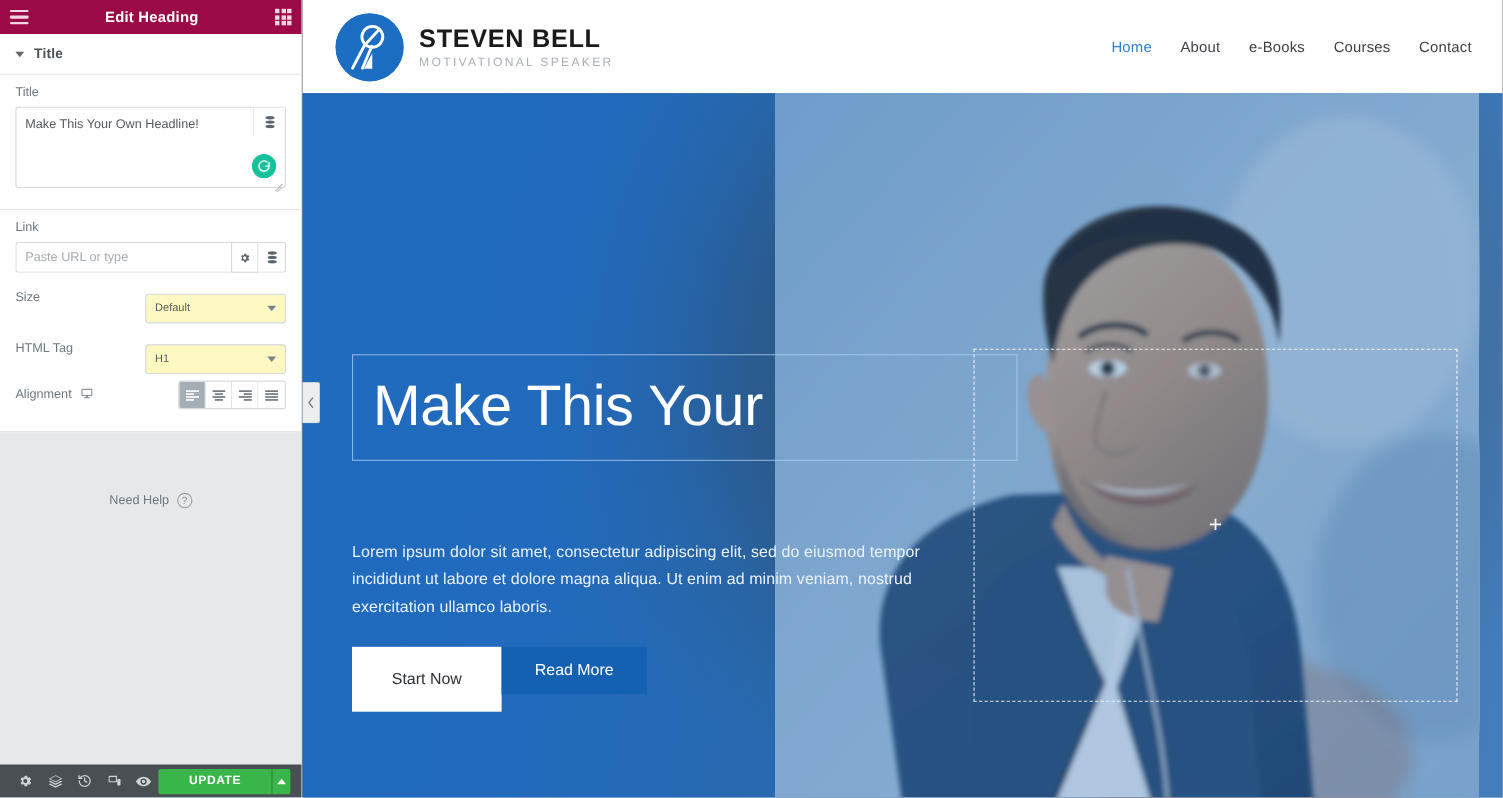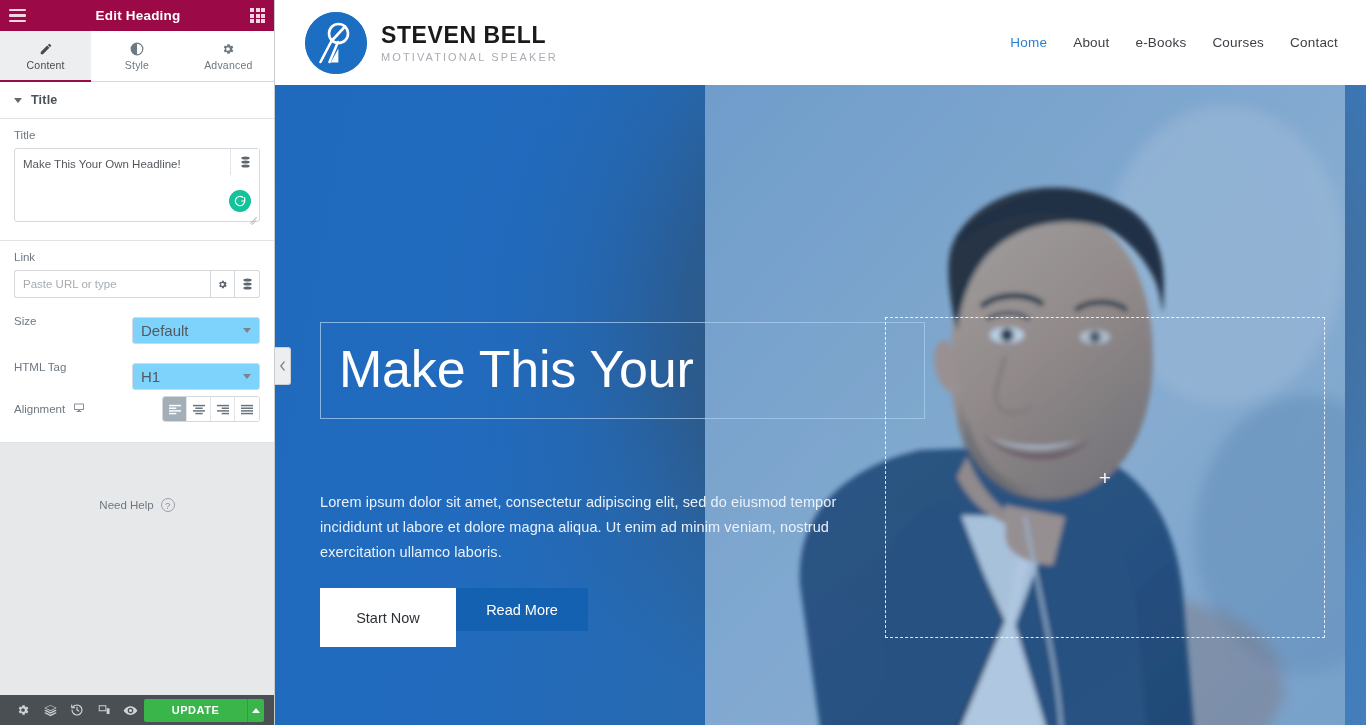--- a/index.html
+++ b/index.html
@@ -98,23 +98,23 @@
   .url-input::placeholder { color: #a6acb1; }
   .ibtn {
     width: 25px; border: 1px solid #d5d8dc; background: #fff;
     display: flex; align-items: center; justify-content: center; cursor: pointer;
   }
   .ibtn + .ibtn { border-left: none; border-radius: 0 3px 3px 0; }
 
   .ctrl-row { display: flex; align-items: center; min-height: 38px; }
   .ctrl-label { font-size: 11.5px; color: #6d7882; width: 118px; display: flex; align-items: center; gap: 8px; }
   .select {
-    flex: 1; height: 27px; border: 1px solid #d5d8dc; border-radius: 3px; background: #7dd3fc;
+    flex: 1; height: 27px; border: 1px solid #d5d8dc; border-radius: 3px; background: #fef9c3;
     display: flex; align-items: center; justify-content: space-between;
-    padding: 0 8px; font-size: 15px; color: #54595f; cursor: pointer; margin-top: 19px;
+    padding: 0 8px; font-size: 10px; color: #54595f; cursor: pointer; margin-top: 19px;
   }
   .sel-caret { width: 0; height: 0; border-left: 4px solid transparent;
     border-right: 4px solid transparent; border-top: 5px solid #7b848c; }
 
   .align-group { display: flex; margin-left: auto; border: 1px solid #d5d8dc; border-radius: 3px; overflow: hidden; }
   .align-btn {
     width: 24px; height: 24px; background: #fff; display: flex;
     align-items: center; justify-content: center; cursor: pointer;
     border-right: 1px solid #e2e5e8;
   }
@@ -250,47 +250,20 @@
           <i></i>
           <i></i>
           <i></i>
           <i></i>
           <i></i>
           <i></i>
           <i></i>
       </div>
     </div>
 
-    <div class="tabs">
-      <div class="tab active">
-        <span>
-          <svg width="14" height="14" viewBox="0 0 24 24" fill="#4a4a4a">
-            <path d="M3 17.25V21h3.75L17.81 9.94l-3.75-3.75L3 17.25zM20.71 7.04a1 1 0 000-1.41l-2.34-2.34a1 1 0 00-1.41 0l-1.83 1.83 3.75 3.75 1.83-1.83z"></path>
-          </svg>
-        </span>
-        <span class="tab-label">Content</span>
-      </div>
-      <div class="tab">
-        <span>
-          <svg width="14" height="14" viewBox="0 0 24 24">
-            <circle cx="12" cy="12" r="10" fill="none" stroke="#6d7882" stroke-width="2"></circle>
-            <path d="M12 2a10 10 0 000 20z" fill="#6d7882"></path>
-          </svg>
-        </span>
-        <span class="tab-label">Style</span>
-      </div>
-      <div class="tab">
-        <span>
-          <svg width="14" height="14" viewBox="0 0 24 24" fill="#6d7882">
-            <path d="M19.1 12.9a7.6 7.6 0 000-1.8l2-1.5-2-3.4-2.3.9a7.4 7.4 0 00-1.6-.9l-.3-2.5h-4l-.3 2.5c-.6.2-1.1.5-1.6.9l-2.3-.9-2 3.4 2 1.5a7.6 7.6 0 000 1.8l-2 1.5 2 3.4 2.3-.9c.5.4 1 .7 1.6.9l.3 2.5h4l.3-2.5c.6-.2 1.1-.5 1.6-.9l2.3.9 2-3.4-2-1.5zM12 15.2a3.2 3.2 0 110-6.4 3.2 3.2 0 010 6.4z"></path>
-          </svg>
-        </span>
-        <span class="tab-label">Advanced</span>
-      </div>
-    </div>
 
     <div class="panel-body">
 
       <div class="section-head">
         <span class="caret-down"></span>
         <span class="section-title">Title</span>
       </div>
 
       <div class="group">
         <span class="fld-label">Title</span>

